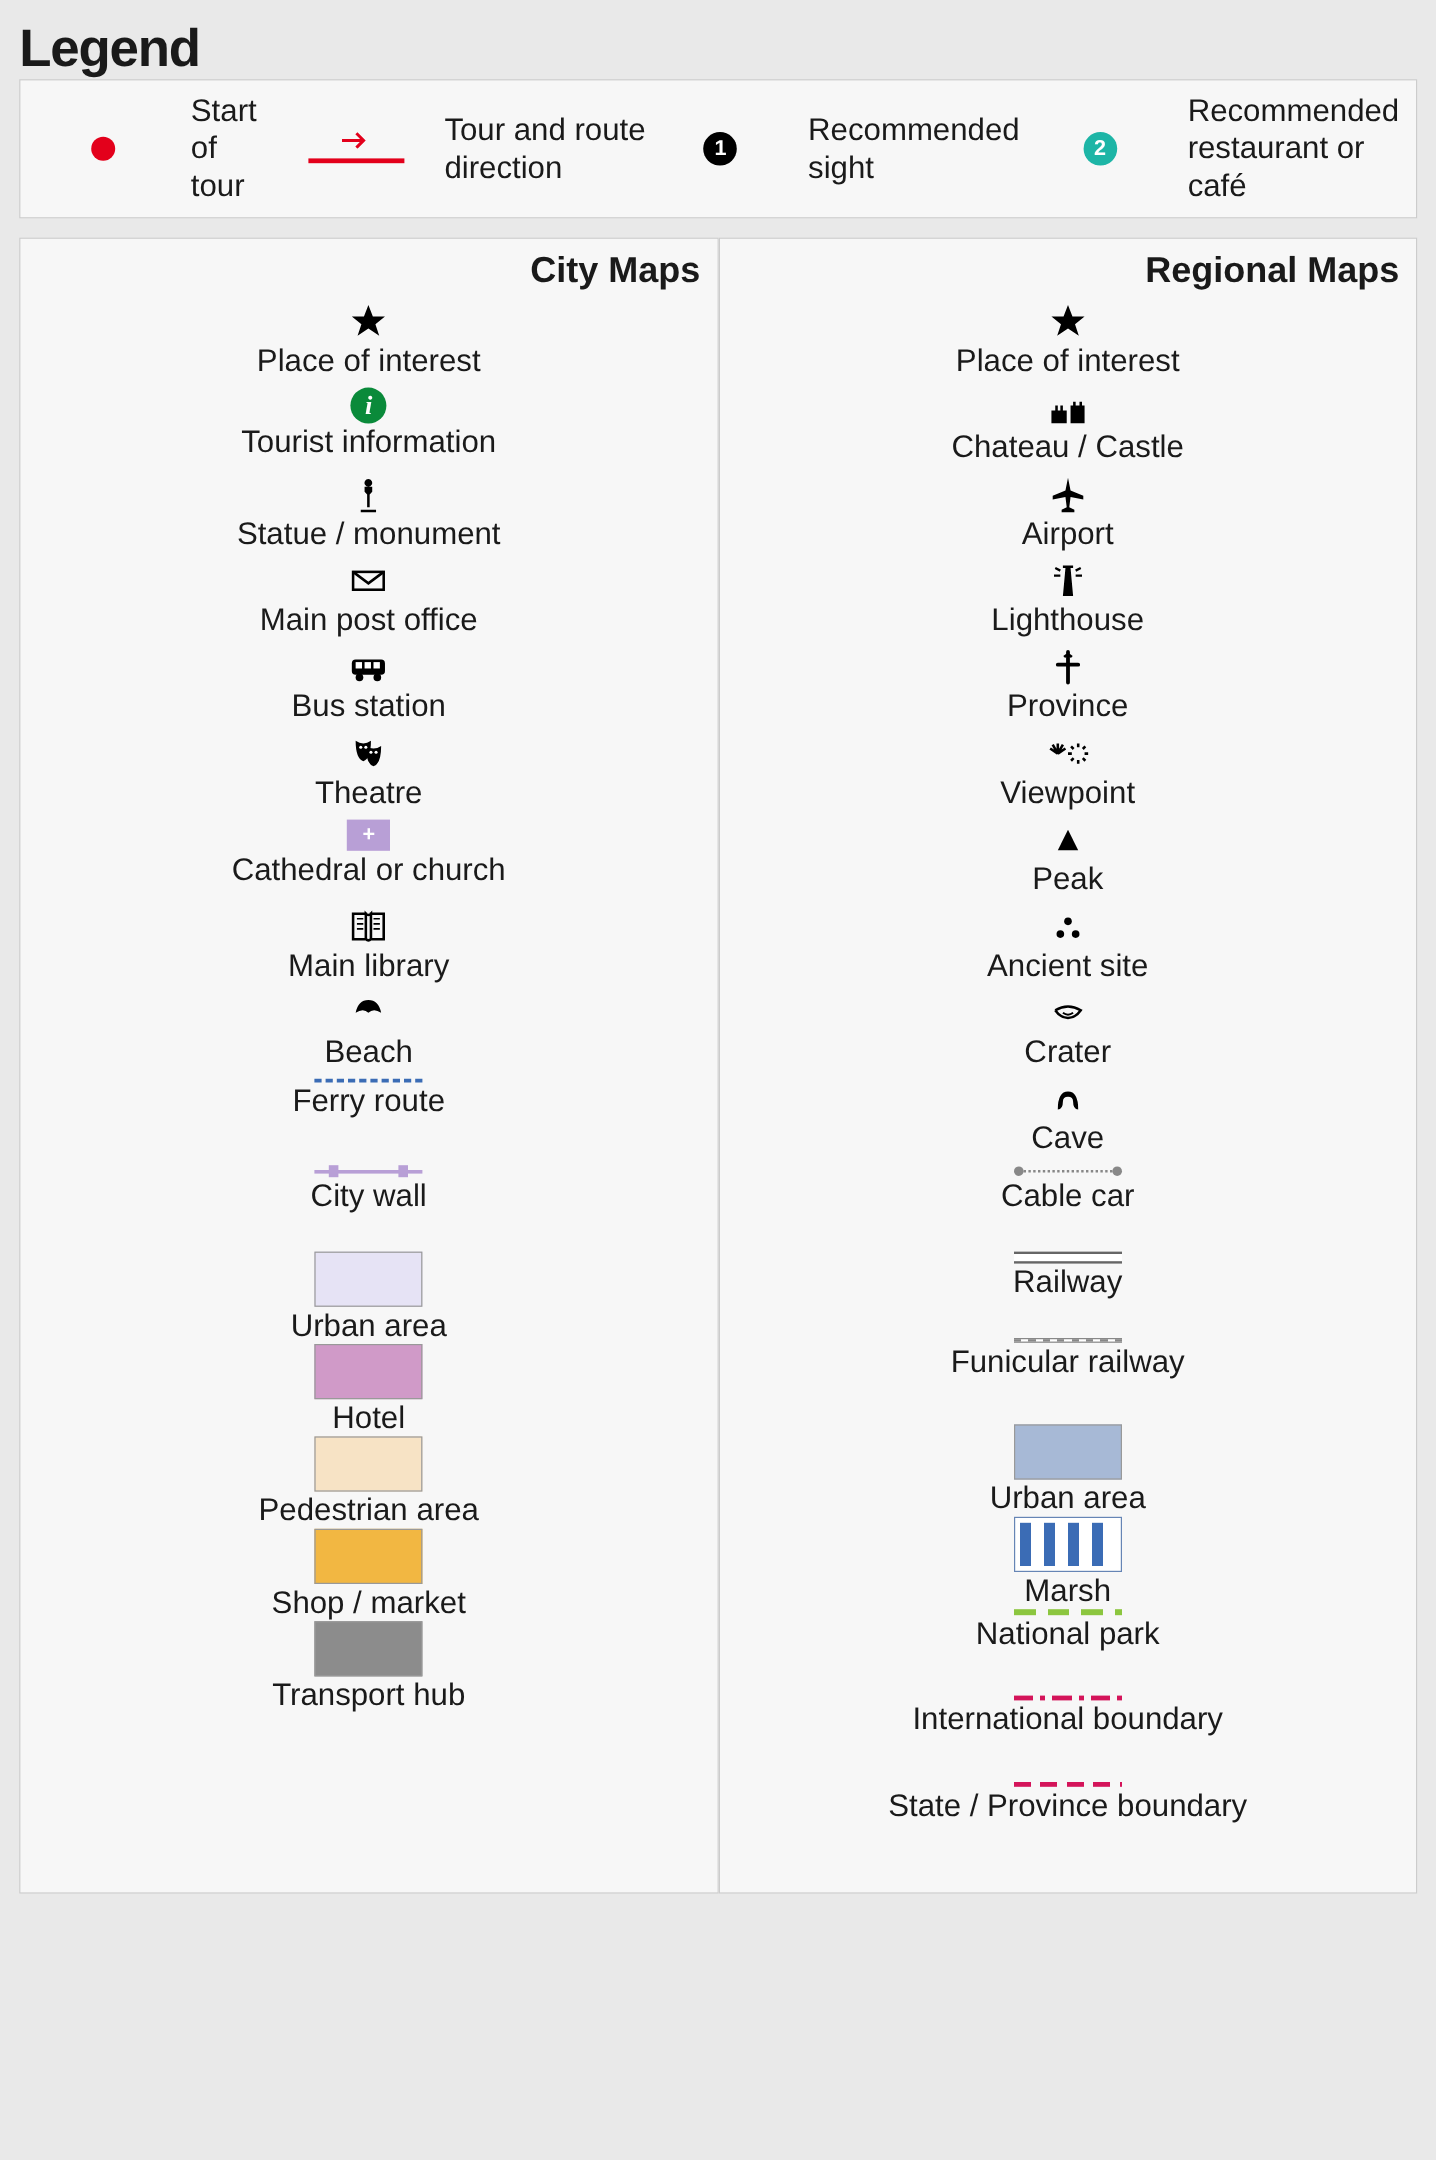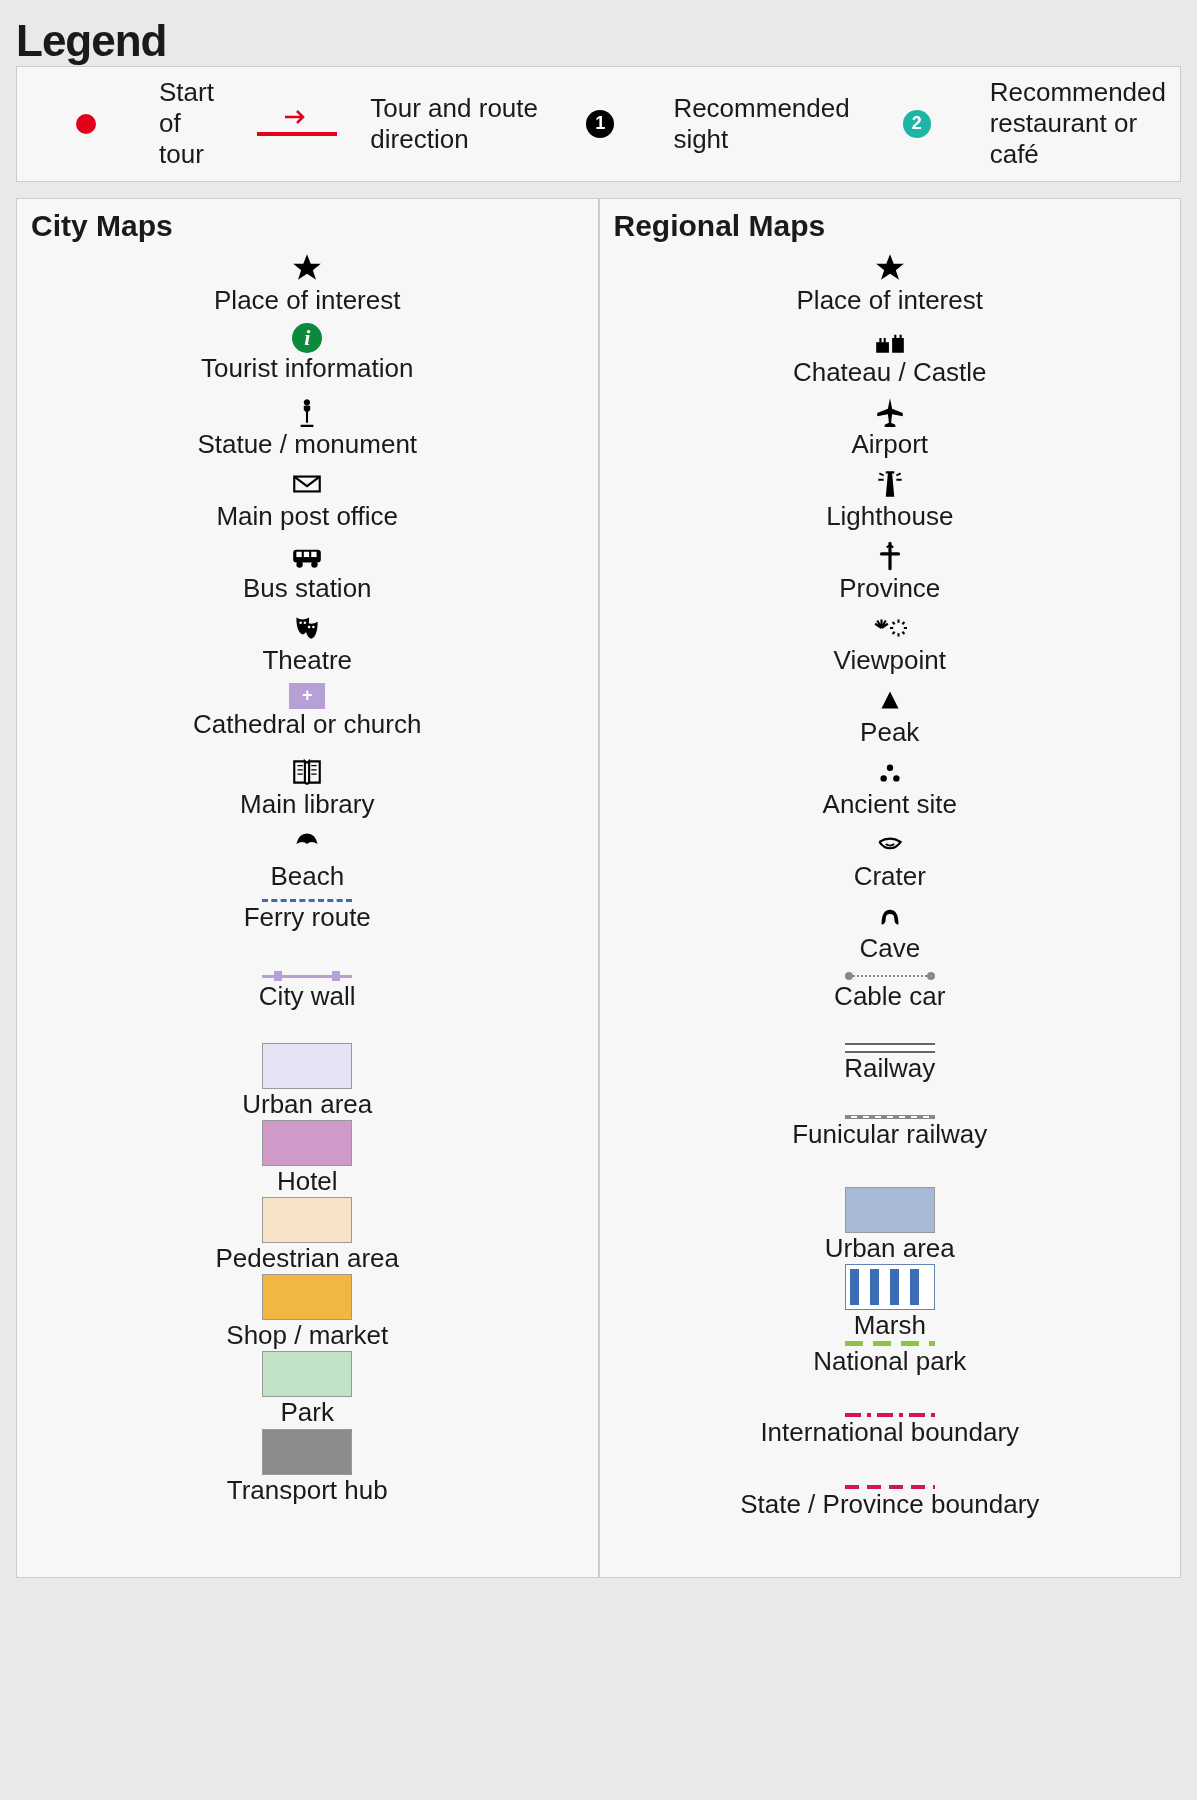--- a/index.html
+++ b/index.html
@@ -43,20 +43,21 @@
     justify-content: center;
     flex-shrink: 0;
   }
   .label-cell {
     font-size: 26px;
     line-height: 1.2;
   }
   .columns {
     display: flex;
     gap: 0;
+    text-align: right;
   }
   .col-panel {
     flex: 1;
     background: #f7f7f7;
     border: 1px solid #ccc;
     padding: 10px 14px 20px 14px;
   }
   .sub-title {
     font-size: 30px;
     font-weight: 800;
@@ -277,26 +278,20 @@
           <div class="list-label">Pedestrian area</div>
         </div>
         <div class="list-row">
           <div class="list-icon">
             <span class="swatch" style="background:#f2b742"></span>
           </div>
           <div class="list-label">Shop / market</div>
         </div>
         <div class="list-row">
           <div class="list-icon">
-            <span class="swatch" style="background:#c1e2c4"></span>
-          </div>
-          <div class="list-label">Park</div>
-        </div>
-        <div class="list-row">
-          <div class="list-icon">
             <span class="swatch" style="background:#8c8c8c"></span>
           </div>
           <div class="list-label">Transport hub</div>
         </div>
       </div>
   </div>
   <div class="col-panel">
     <div class="sub-title">Regional Maps</div>
     <div id="regional-list">
         <div class="list-row">

